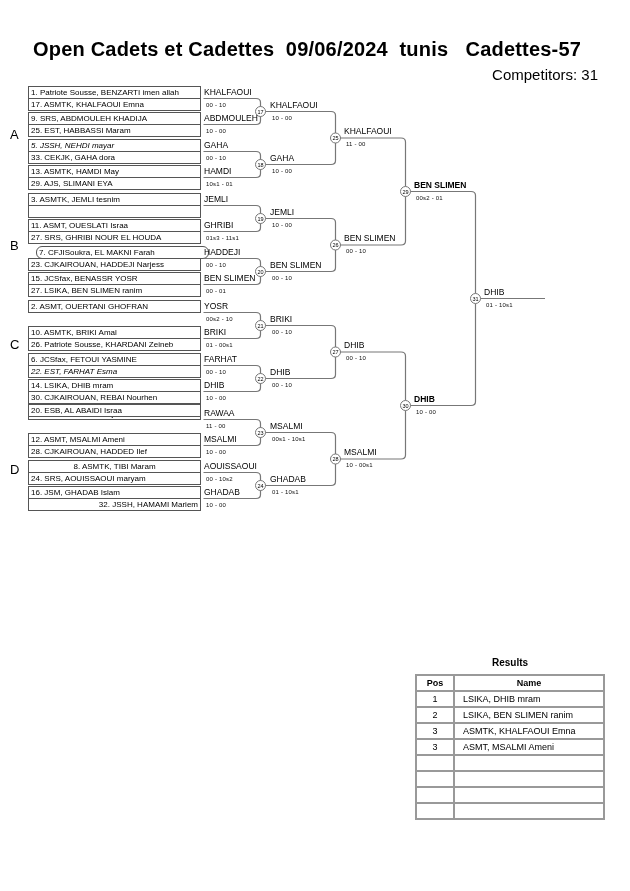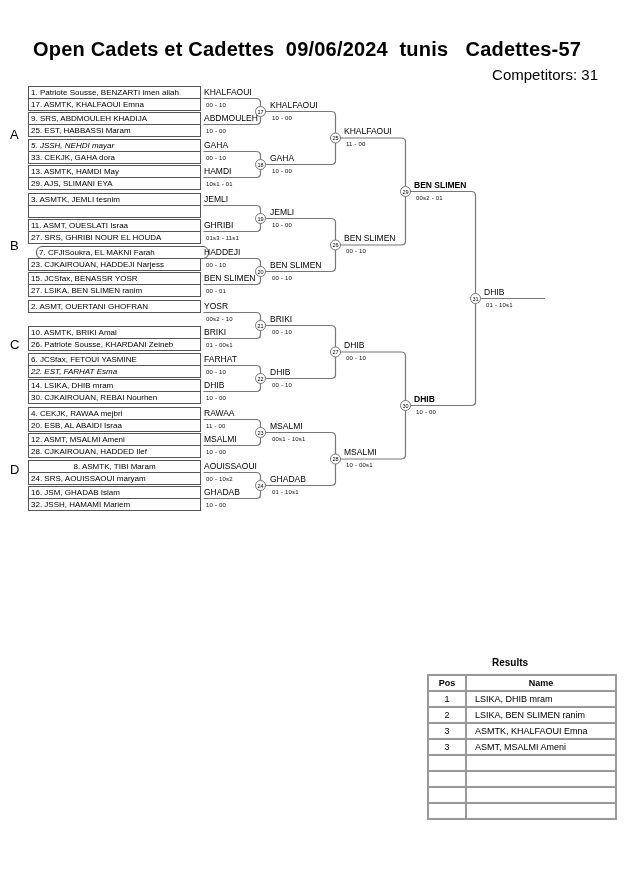--- a/index.html
+++ b/index.html
@@ -33,21 +33,21 @@
   #bracket-lines { position:absolute; left:0; top:0; }
   #bracket-lines path { stroke:#777; fill:none; stroke-width:1.2px; }
   #bracket-lines circle { fill:#fff; stroke:#777; stroke-width:1px; }
   #bracket-lines text { font-size:5.5px; font-family:"Liberation Sans", sans-serif; }
   #results-title {
     position:absolute; left:415px; width:190px; top:657px; text-align:center;
     font-size:10px; font-weight:bold;
   }
   #results-table {
     position:absolute; left:415px; top:674px; width:190px;
-    border-collapse:collapse; table-layout:fixed; border:2px solid #000;margin-left:12px;
+    border-collapse:collapse; table-layout:fixed; border:2px solid #000;
   }
   #results-table th, #results-table td {
     border:2px solid #999; font-size:9px; height:14px; padding:0; overflow:hidden; white-space:nowrap;
   }
   #results-table th { font-weight:bold; text-align:center; }
   #results-table td.pos { text-align:center; }
   #results-table td.nm { text-align:left; padding-left:8px; }
   #results-table col.c1 { width:38px; }
 </style>
 </head>
@@ -161,33 +161,33 @@
       <div class="sc" style="left: 206px; top: 341px;">01 - 00s1</div>
       <div class="cbox" style="left: 28px; top: 353px;">6. JCSfax, FETOUI YASMINE</div>
       <div class="cbox" style="left: 28px; top: 365px; font-style: italic;">22. EST, FARHAT Esma</div>
       <div class="w1" style="left: 204px; top: 354px;">FARHAT</div>
       <div class="sc" style="left: 206px; top: 368px;">00 - 10</div>
       <div class="cbox" style="left: 28px; top: 379px;">14. LSIKA, DHIB mram</div>
       <div class="cbox" style="left: 28px; top: 391px;">30. CJKAIROUAN, REBAI Nourhen</div>
       <div class="w1" style="left: 204px; top: 380px;">DHIB</div>
       <div class="sc" style="left: 206px; top: 394px;">10 - 00</div>
       <div class="cbox" style="left: 28px; top: 407px;">4. CEKJK, RAWAA mejbri</div>
-      <div class="cbox" style="left: 28px; top: 419px;">20. ESB, AL ABAIDI Israa</div>
+      <div class="cbox" style="left: 28px; top: 404px;">20. ESB, AL ABAIDI Israa</div>
       <div class="w1" style="left: 204px; top: 408px;">RAWAA</div>
       <div class="sc" style="left: 206px; top: 422px;">11 - 00</div>
       <div class="cbox" style="left: 28px; top: 433px;">12. ASMT, MSALMI Ameni</div>
       <div class="cbox" style="left: 28px; top: 445px;">28. CJKAIROUAN, HADDED Ilef</div>
       <div class="w1" style="left: 204px; top: 434px;">MSALMI</div>
       <div class="sc" style="left: 206px; top: 448px;">10 - 00</div>
       <div class="cbox" style="left: 28px; top: 460px; text-align: center;">8. ASMTK, TIBI Maram</div>
       <div class="cbox" style="left: 28px; top: 472px;">24. SRS, AOUISSAOUI maryam</div>
       <div class="w1" style="left: 204px; top: 461px;">AOUISSAOUI</div>
       <div class="sc" style="left: 206px; top: 475px;">00 - 10s2</div>
       <div class="cbox" style="left: 28px; top: 486px;">16. JSM, GHADAB Islam</div>
-      <div class="cbox" style="left: 28px; top: 498px;">32. JSSH, HAMAMI Mariem</div>
+      <div class="cbox" style="left: 28px; top: 498px; text-align: right;">32. JSSH, HAMAMI Mariem</div>
       <div class="w1" style="left: 204px; top: 487px;">GHADAB</div>
       <div class="sc" style="left: 206px; top: 501px;">10 - 00</div>
       <div class="w2" style="left: 270px; top: 99.5px;">KHALFAOUI</div>
       <div class="sc" style="left: 272px; top: 113.5px;">10 - 00</div>
       <div class="w2" style="left: 270px; top: 152.5px;">GAHA</div>
       <div class="sc" style="left: 272px; top: 166.5px;">10 - 00</div>
       <div class="w2" style="left: 270px; top: 206.5px;">JEMLI</div>
       <div class="sc" style="left: 272px; top: 220.5px;">10 - 00</div>
       <div class="w2" style="left: 270px; top: 259.5px;">BEN SLIMEN</div>
       <div class="sc" style="left: 272px; top: 273.5px;">00 - 10</div>

